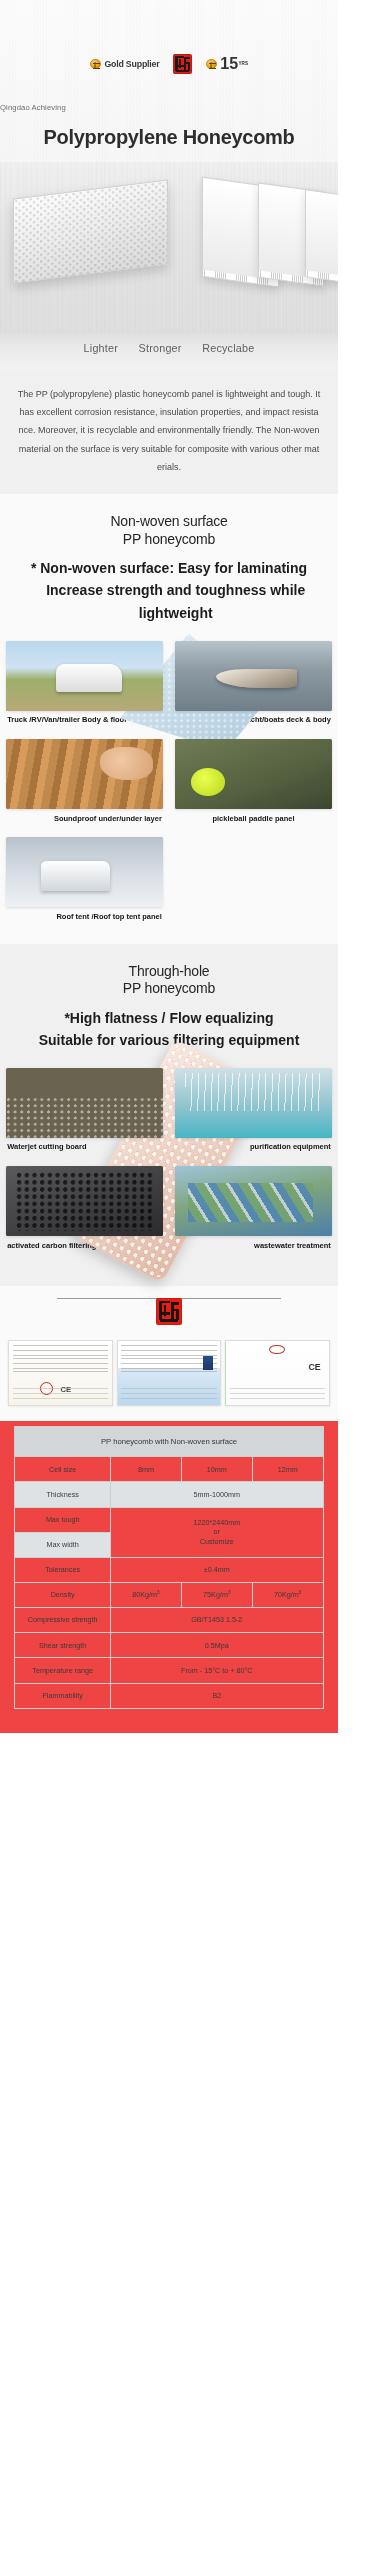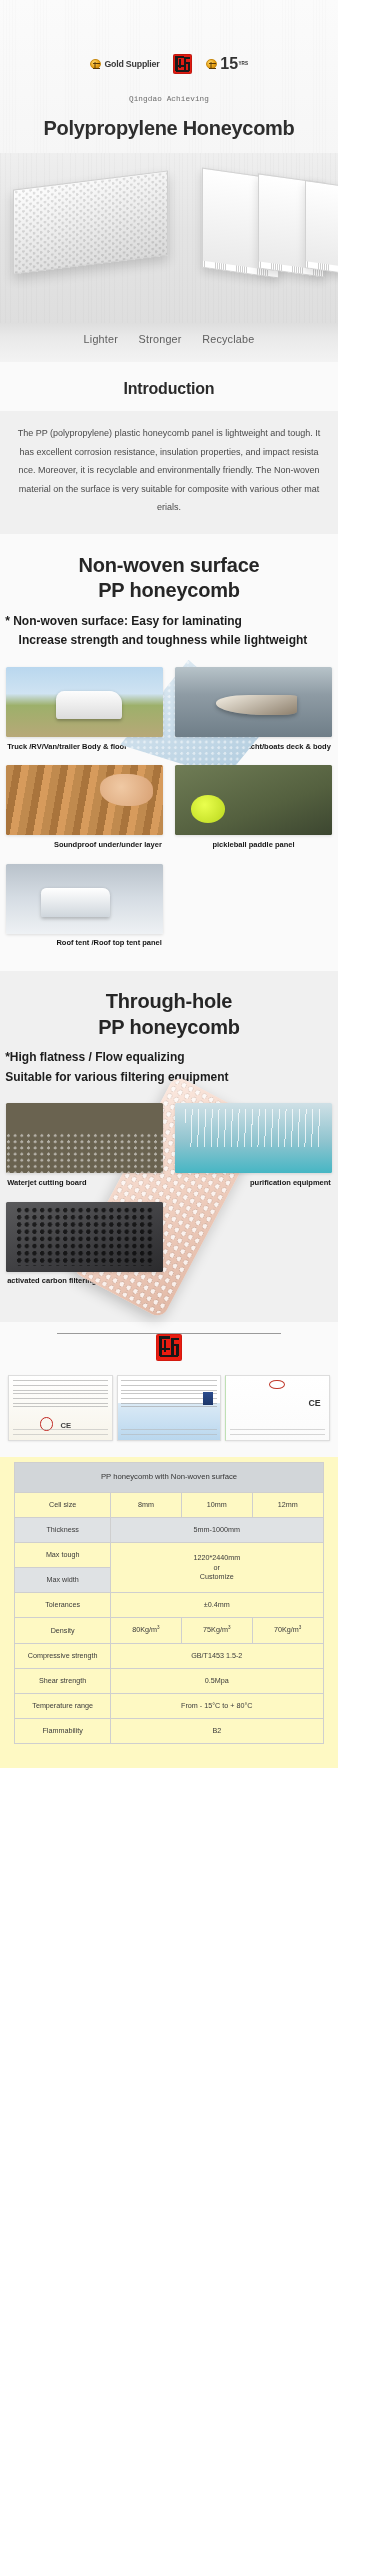--- a/index.html
+++ b/index.html
@@ -51,22 +51,22 @@
     box-shadow: inset 0 0 0 0.5px rgba(0,0,0,.25);
   }
   .seal .st {
     position: absolute; background: #1a1a1a;
   }
   .yrs-wrap { display: flex; align-items: baseline; gap: 0.5px; }
   .yrs-num { font-size: 16px; font-weight: bold; color: #333; }
   .yrs-sup { font-size: 4.6px; font-weight: bold; color: #333; position: relative; top: -3.6px; }
 
   .hero-sub {
-    text-align: center; font-size: 7.7px; color: #6d6d6d;
-    margin-top: 19px; font-weight: normal; letter-spacing: 0.1px; font-family: Liberation Mono, monospace;
+    text-align: left; font-size: 7.7px; color: #6d6d6d;
+    margin-top: 27px; font-weight: normal; letter-spacing: 0.1px;
   }
   .hero-title {
     text-align: center; font-size: 20px; font-weight: bold;
     color: #2e2e2e; margin-top: 14px; letter-spacing: -0.3px;
   }
 
   
   .hero-art {
     position: relative; height: 170px; margin-top: 13.4px;
     background:
@@ -114,27 +114,27 @@
   }
   .intro-body {
     background: #f0f0f0; padding: 13.4px 17.5px 17.5px;
   }
   .intro-body p {
     font-size: 9px; line-height: 2.05; color: #4a4a4a;
     text-align: center; word-break: break-all;
   }
 
   .big-head {
-    text-align: center; font-size: 20px; font-weight: bold;
+    text-align: center; font-size: 14px; font-weight: normal;
     color: #262626; line-height: 1.28; padding-top: 18.5px;
     letter-spacing: -0.2px;
   }
   .sub-bullets {
-    text-align: left; padding: 8.2px 5.2px 9.3px;
-    font-size: 12px; font-weight: bold; color: #1c1c1c; line-height: 1.6;
+    text-align: center; padding: 8.2px 5.2px 9.3px;
+    font-size: 14px; font-weight: bold; color: #1c1c1c; line-height: 1.6;
   }
   .sub-bullets .ind { padding-left: 13.4px; display: inline-block; }
 
   
   .app-grid {
     display: grid; grid-template-columns: 1fr 1fr;
     column-gap: 0px; row-gap: 0px; padding: 2.1px 0 13.4px;
   }
   .app-cell { padding: 5.2px 6.2px 2.1px; }
   .app-cell.right { text-align: right; }
@@ -250,21 +250,21 @@
   .cert-card.c3 { background: linear-gradient(180deg,#ffffff,#fbfbfb); border-left: 1.5px solid #bfe0b4; }
   .cert-card.c3 .ce2 {
     position: absolute; right: 8.2px; top: 21.6px; font-size: 8.8px; font-weight: bold; color: #333;
   }
   .cert-card.c3 .ring {
     position: absolute; left: 42%; top: 4.1px; width: 15.5px; height: 9.3px;
     border: 1px solid #c0392b; border-radius: 50%;
   }
 
   
-  .spec-wrap { padding: 5.2px 14.4px 24px; background: #fef9c3; }
+  .spec-wrap { padding: 5.2px 14.4px 24px; background: #ef4444; }
   table.spec { width: 100%; border-collapse: collapse; }
   table.spec td {
     border: 0.5px solid #cfcfcf; text-align: center;
     font-size: 7.2px; color: #3a3a3a; padding: 7.2px 3.1px; line-height: 1.35;
   }
   table.spec td.hdr {
     background: #d2d6d9; font-size: 7.7px; color: #343434; padding: 9.3px 3.1px;
   }
   table.spec tr.shade td { background: #dfe2e4; }
   table.spec td.lbl { width: 31%; }
@@ -326,21 +326,20 @@
     </div>
 
     <div class="tagline">
       <span>Lighter</span>
       <span>Stronger</span>
       <span>Recyclabe</span>
     </div>
   </section>
 
   <section class="sec-white">
-    <h2 class="sec-title">Introduction</h2>
     <div class="intro-body">
       <p>The PP (polypropylene) plastic honeycomb panel is lightweight and tough. It has excellent corrosion resistance, insulation properties, and impact resistance. Moreover, it is recyclable and environmentally friendly. The Non-woven  material on the surface is very suitable for composite with various other materials.</p>
     </div>
   </section>
 
   <section class="sec-white">
     <div class="big-head">
       <div>Non-woven surface</div>
       <div>PP honeycomb</div>
     </div>
@@ -398,20 +397,24 @@
           <div class="cap">Waterjet cutting board</div>
         </div>
         <div class="app-cell right">
           <div class="thumb ph-fountain"></div>
           <div class="cap r">purification equipment</div>
         </div>
 
         <div class="app-cell">
           <div class="thumb ph-carbon"></div>
           <div class="cap">activated carbon filtering</div>
+        </div>
+        <div class="app-cell right">
+          <div class="thumb ph-waste"></div>
+          <div class="cap r">wastewater treatment</div>
         </div>
       </div>
     </div>
     <div style="height:13.4px"></div>
   </section>
 
   <section class="sec-white">
     <div style="padding-top:11.3px">
         <div class="divider"></div>
       </div>

